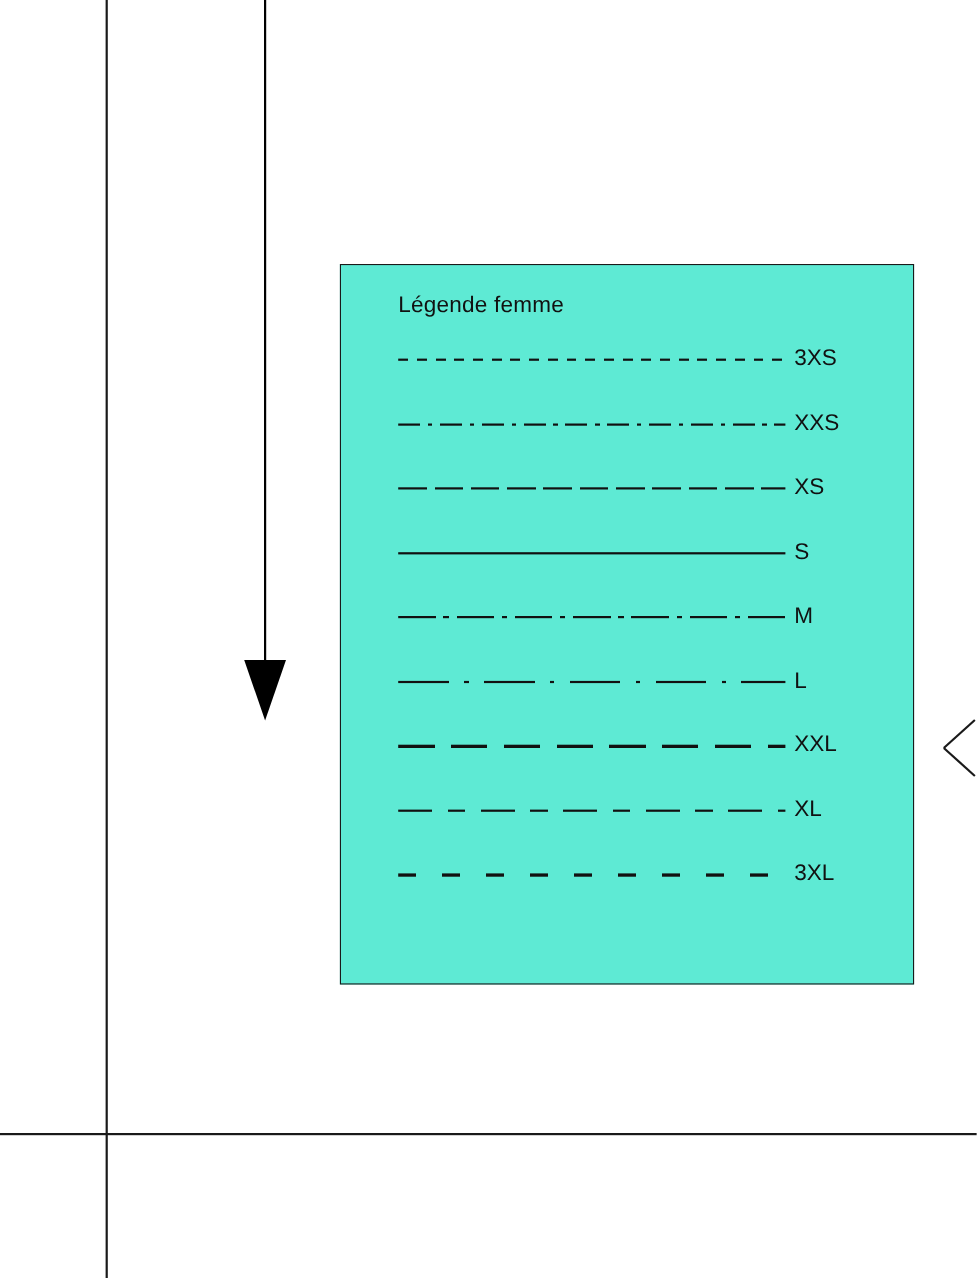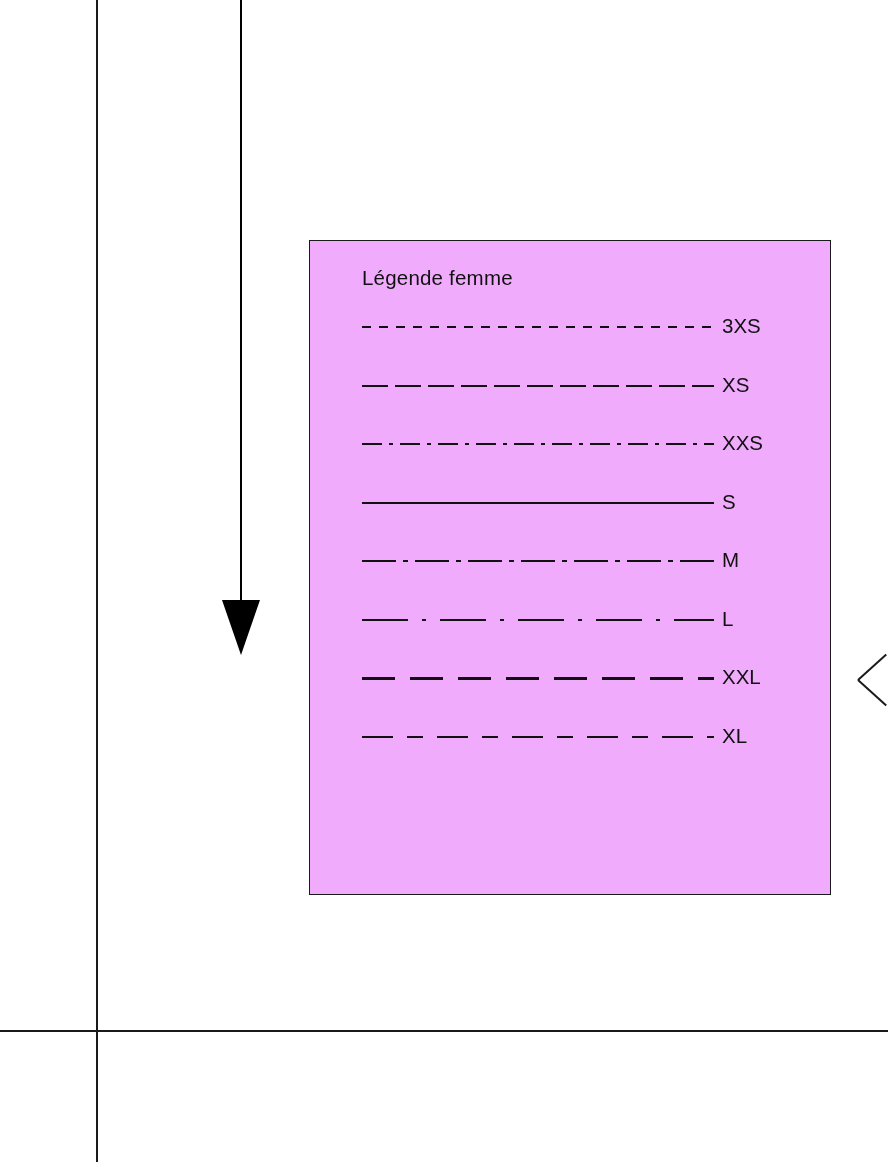--- a/index.html
+++ b/index.html
@@ -94,21 +94,21 @@
 
   
   #legend-box {
     position: absolute;
     left: 309px;
     top: 240px;
     width: 522px;
     height: 655px;
     border: 1.6px solid #1a1a1a;
     box-sizing: border-box;
-    background: #f0abfc;
+    background: #5eead4;
   }
   #legend-title {
     position: absolute;
     left: 52px;
     top: 25px;
     font-size: 20.5px;
     letter-spacing: 0.2px;
     color: #111;
   }
 
@@ -223,30 +223,30 @@
   <div id="legend-title">Légende femme</div>
 
   <div id="legend-rows">
 
     <div class="legend-row">
       <div class="legend-sample ls-fine-dash"></div>
       <div class="legend-label">3XS</div>
     </div>
 
     <div class="legend-row">
+      <div class="legend-sample ls-dashdot-tight"></div>
+      <div class="legend-label">XXS</div>
+    </div>
+
+    <div class="legend-row">
       <div class="legend-sample ls-med-dash"></div>
       <div class="legend-label">XS</div>
     </div>
 
     <div class="legend-row">
-      <div class="legend-sample ls-dashdot-tight"></div>
-      <div class="legend-label">XXS</div>
-    </div>
-
-    <div class="legend-row">
       <div class="legend-sample ls-solid"></div>
       <div class="legend-label">S</div>
     </div>
 
     <div class="legend-row">
       <div class="legend-sample ls-long-dashdot"></div>
       <div class="legend-label">M</div>
     </div>
 
     <div class="legend-row">
@@ -257,16 +257,20 @@
     <div class="legend-row">
       <div class="legend-sample ls-wide-dash"></div>
       <div class="legend-label">XXL</div>
     </div>
 
     <div class="legend-row">
       <div class="legend-sample ls-dash-gap"></div>
       <div class="legend-label">XL</div>
     </div>
 
+    <div class="legend-row">
+      <div class="legend-sample ls-short-pair"></div>
+      <div class="legend-label">3XL</div>
+    </div>
 
 
   </div>
 </div>
 
 </body></html>

